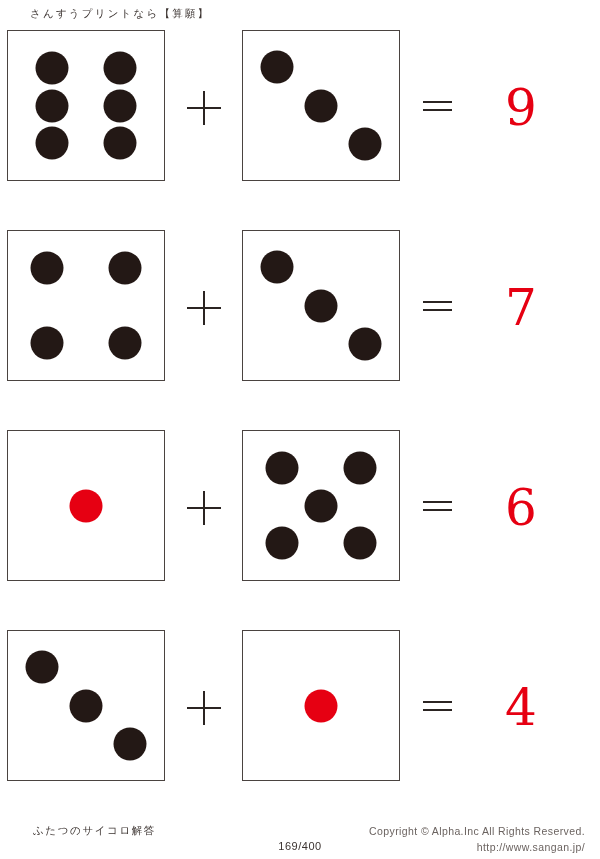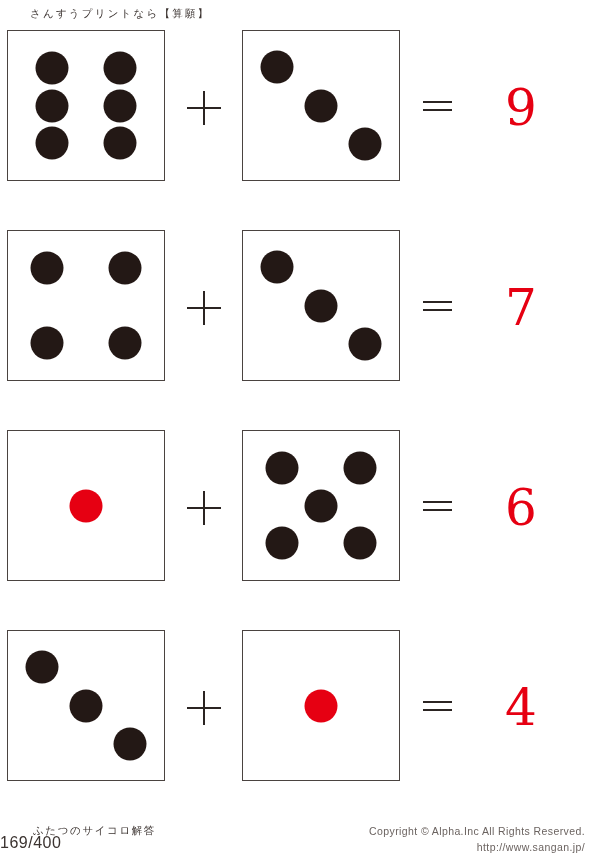--- a/index.html
+++ b/index.html
@@ -128,21 +128,22 @@
     font-size: 10.5px;
     letter-spacing: 1.6px;
     color: #3b3330;
     white-space: nowrap;
   }
   .footer-page {
     position: absolute;
     left: 0;
     bottom: 7px;
     width: 600px;
-    font-size: 16px;
+    text-align: center;
+    font-size: 11px;
     letter-spacing: 0.5px;
     color: #3b3330;
   }
   .footer-copyright {
     position: absolute;
     right: 15px;
     bottom: 22px;
     font-size: 10.5px;
     letter-spacing: 0.4px;
     color: #6b6360;

